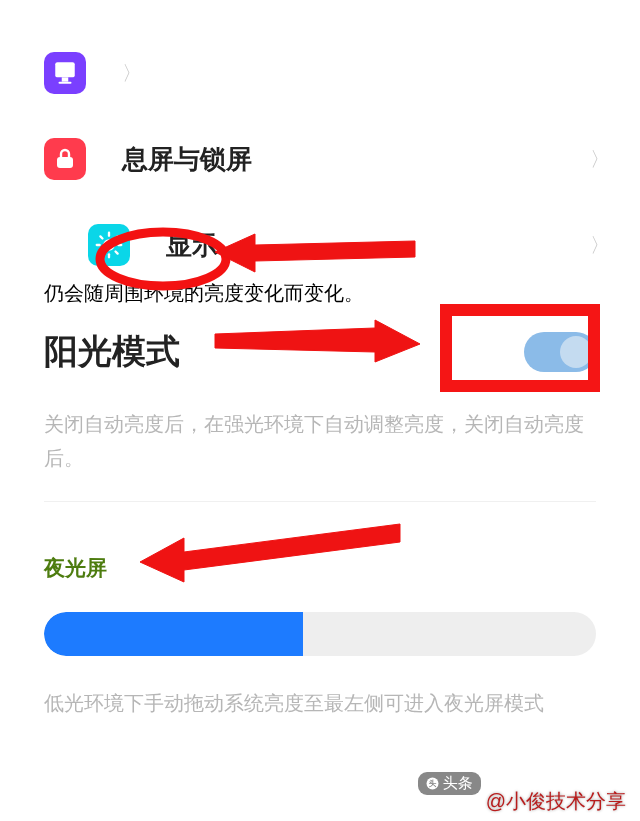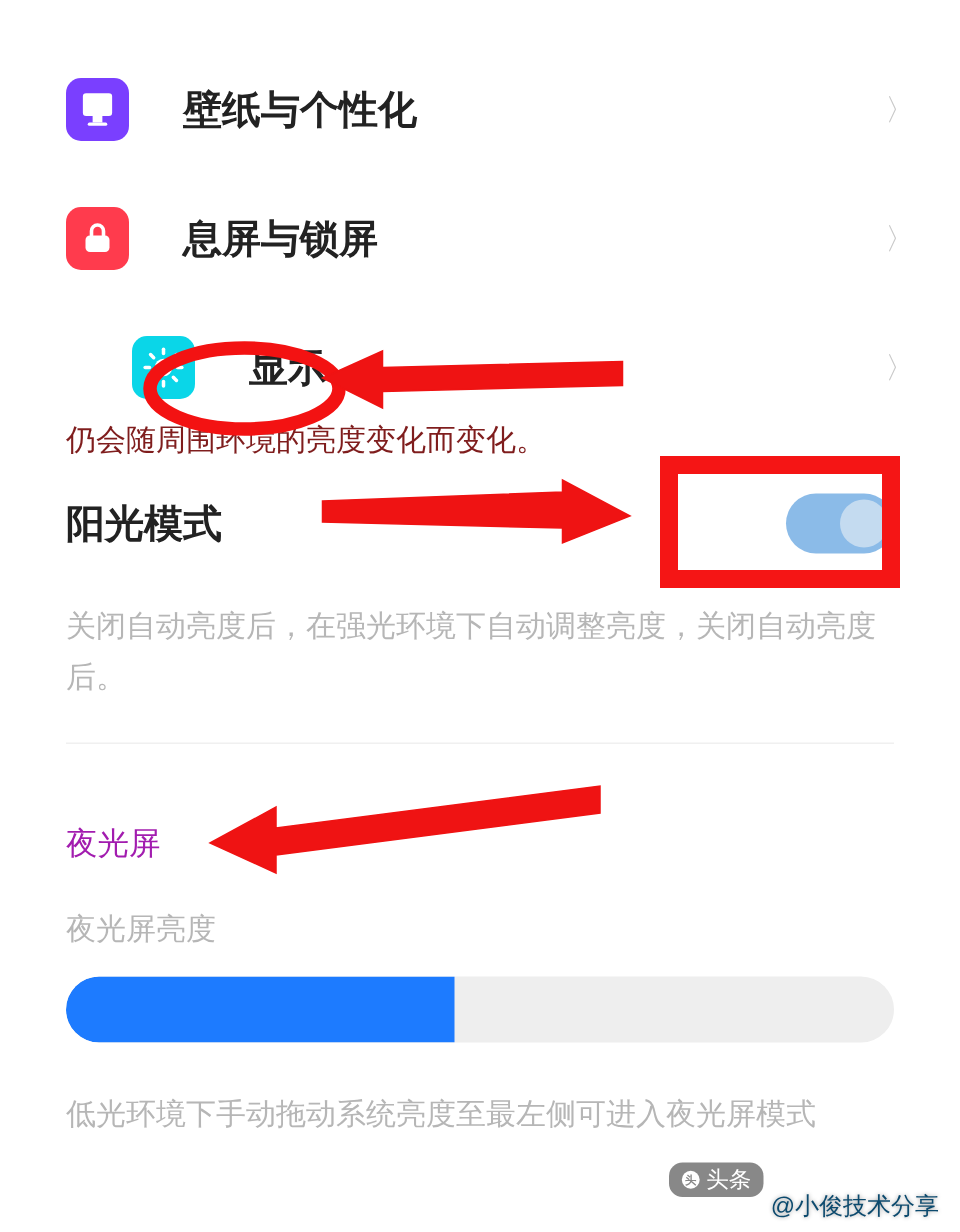--- a/index.html
+++ b/index.html
@@ -8,36 +8,36 @@
     .setting-row { display:flex; align-items:center; padding:22px 30px 22px 44px; position:relative; }
     .setting-icon { width:42px; height:42px; border-radius:10px; margin-right:36px; display:flex; align-items:center; justify-content:center; flex-shrink:0; }
     .icon-wallpaper { background:#7a3fff; }
     .icon-wallpaper svg { width:26px; height:26px; }
     .icon-lockscreen { background:#ff3b4d; }
     .icon-lockscreen svg { width:24px; height:24px; }
     .icon-display { background:#0ad6e8; }
     .icon-display svg { width:28px; height:28px; }
     .setting-label { font-size:26px; font-weight:600; color:#222; flex:1; }
     .chevron { color:#c9c9c9; font-size:20px; }
-    .truncated-text { color:#7f1d1d; font-size:20px; padding:2px 44px 8px 44px; }
+    .truncated-text { color:#000000; font-size:20px; padding:2px 44px 8px 44px; }
     .mode-row { display:flex; align-items:center; justify-content:space-between; padding:14px 44px 14px 44px; }
-    .mode-label { font-size:26px; font-weight:600; color:#222;text-align:center; }
+    .mode-label { font-size:34px; font-weight:600; color:#222;text-align:center; }
     .toggle { width:72px; height:40px; border-radius:20px; background:#8bbbe8; position:relative; }
     .toggle-knob { position:absolute; right:4px; top:4px; width:32px; height:32px; border-radius:50%; background:#c4dbf0; }
     .desc { font-size:20px; color:#b6b6b6; padding:18px 44px 26px 44px; line-height:1.7; }
     .divider { height:1px; background:#f0f0f0; margin:0 44px; }
-    .section-title { font-size:21px; color:#a21caf; padding:52px 44px 30px 44px; font-weight:400; }
+    .section-title { font-size:21px; color:#4d7c0f; padding:52px 44px 30px 44px; font-weight:700; }
     .slider-label { font-size:20px; color:#b6b6b6; padding:0 44px 18px 44px; }
     .slider-wrap { padding:0 44px 22px 44px; }
     .slider-track { width:100%; height:44px; border-radius:22px; background:#eeeeee; position:relative; overflow:hidden; }
     .slider-fill { position:absolute; left:0; top:0; height:100%; width:47%; background:#1d7bff; border-radius:22px 0 0 22px; }
     .slider-desc { font-size:20px; color:#b6b6b6; padding:12px 44px 0 44px; }
     .watermark { position:absolute; bottom:6px; right:14px; display:flex; align-items:center; gap:5px; font-size:16px; color:#fff; }
     .watermark-chip { background:#888; border-radius:9px; padding:2px 8px; display:flex; align-items:center; gap:4px; font-size:15px; }
-    .watermark-text { color:#0c4a6e; font-size:16px; text-shadow:0 0 3px rgba(0,0,0,.4);margin-top:37px; }
+    .watermark-text { color:#b91c1c; font-size:20px; text-shadow:0 0 3px rgba(0,0,0,.4);margin-top:37px; }
     
     .anno { position:absolute; pointer-events:none; }
     .anno svg { width:100%; height:100%; overflow:visible; display:block; }
     .anno-ellipse { left:94px; top:225px; width:138px; height:68px; }
     .anno-arrow1 { left:215px; top:226px; width:200px; height:50px; }
     .anno-arrow2 { left:215px; top:320px; width:205px; height:42px; }
     .anno-rect { left:440px; top:304px; width:160px; height:88px; }
     .anno-arrow3 { left:140px; top:524px; width:260px; height:62px; }
     .ell { fill:none; stroke:#f31212; stroke-width:9; }
     .rct { fill:none; stroke:#f51515; stroke-width:12; }
@@ -49,21 +49,20 @@
 <div class="settings-list">
 
   <div class="setting-row">
     <div class="setting-icon icon-wallpaper">
       <svg viewBox="0 0 24 24">
           <rect x="3" y="2" width="18" height="14" rx="2" fill="#fff"></rect>
           <rect x="9" y="16" width="6" height="4" fill="#fff"></rect>
           <rect x="6" y="20" width="12" height="2" rx="1" fill="#fff"></rect>
         </svg>
     </div>
-    <div class="setting-label">壁纸与个性化</div>
     <div class="chevron">〉</div>
   </div>
 
   <div class="setting-row">
     <div class="setting-icon icon-lockscreen">
       <svg viewBox="0 0 24 24">
           <rect x="4" y="10" width="16" height="11" rx="3" fill="#fff"></rect>
           <path d="M8 10V7a4 4 0 018 0v3" fill="none" stroke="#fff" stroke-width="2.4" stroke-linecap="round"></path>
         </svg>
     </div>
@@ -99,21 +98,20 @@
       <div class="toggle-knob"></div>
     </div>
   </div>
 
   <div class="desc">关闭自动亮度后，在强光环境下自动调整亮度，关闭自动亮度后。</div>
 
   <div class="divider"></div>
 
   <div class="section-title">夜光屏</div>
 
-  <div class="slider-label">夜光屏亮度</div>
 
   <div class="slider-wrap">
     <div class="slider-track">
       <div class="slider-fill"></div>
     </div>
   </div>
 
   <div class="slider-desc">低光环境下手动拖动系统亮度至最左侧可进入夜光屏模式</div>
 </div>
 

